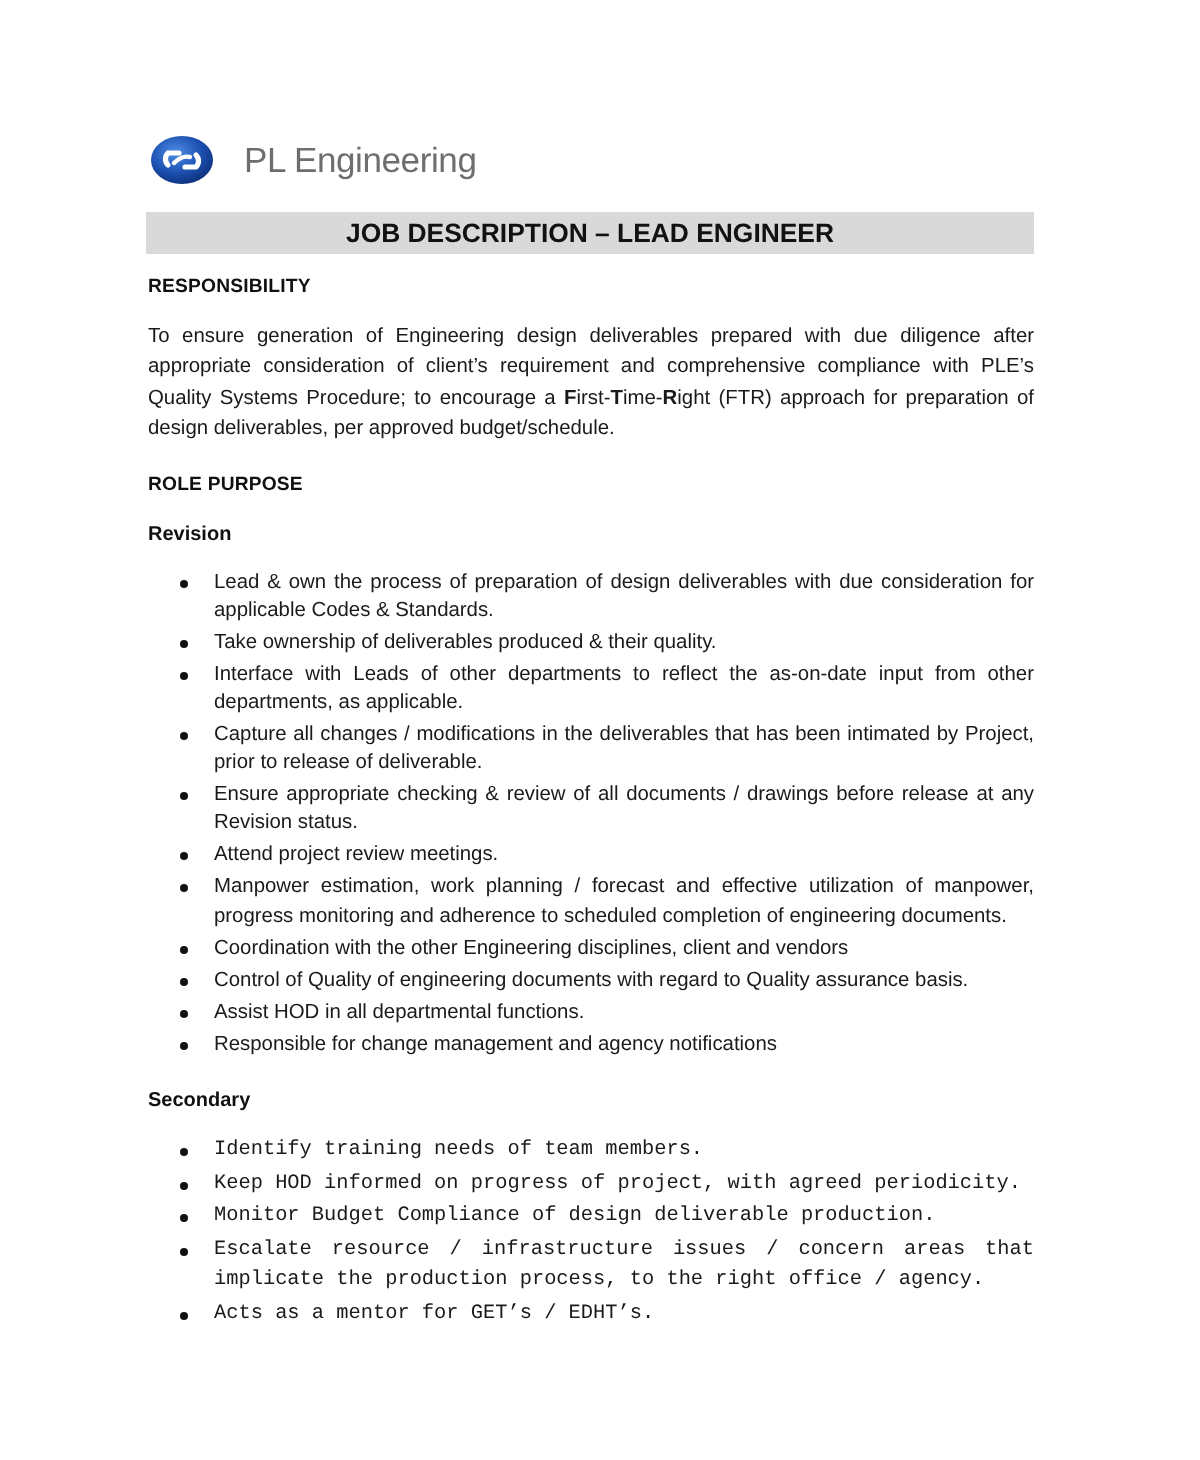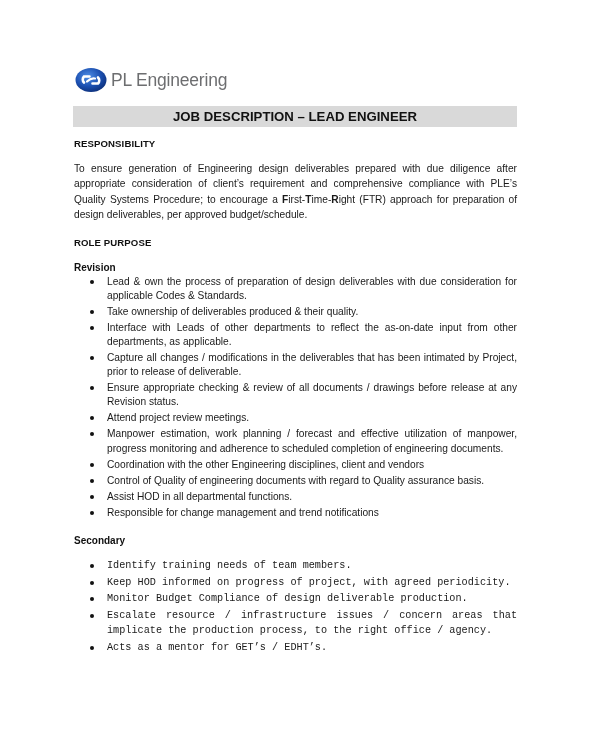--- a/index.html
+++ b/index.html
@@ -21,20 +21,21 @@
       background: #fff;
     }
     
     .logo {
       position: absolute;
       left: 75px;
       top: 66px;
       height: 28px;
       display: flex;
       align-items: center;
+      gap: 11px;
     }
     .logo-mark {
       width: 32px;
       height: 26px;
       position: relative;
       margin-right: 4px;
     }
     .logo-text {
       font-family: "Liberation Sans", sans-serif;
       font-size: 17.5px;
@@ -148,32 +149,32 @@
     <div class="heading" style="margin-top:0px;">RESPONSIBILITY</div>
 
     <p class="para" style="margin-top:10px;">
       <span>To ensure generation of Engineering design deliverables prepared with due diligence after appropriate consideration of client’s requirement and comprehensive compliance with PLE’s Quality Systems Procedure; to encourage a </span><b>F</b><span>irst-</span><b>T</b><span>ime-</span><b>R</b><span>ight (FTR) approach for preparation of design deliverables, per approved budget/schedule.</span>
     </p>
 
     <div class="heading" style="margin-top:12px;">ROLE PURPOSE</div>
 
     <div class="subheading" style="margin-top:10px;">Revision</div>
 
-    <ul class="bullets" style="">
+    <ul class="bullets" style="margin-top:10px;">
       <li>Lead &amp; own the process of preparation of design deliverables with due consideration for applicable Codes &amp; Standards.</li>
       <li>Take ownership of deliverables produced &amp; their quality.</li>
       <li>Interface with Leads of other departments to reflect the as-on-date input from other departments, as applicable.</li>
       <li>Capture all changes / modifications in the deliverables that has been intimated by Project, prior to release of deliverable.</li>
       <li>Ensure appropriate checking &amp; review of all documents / drawings before release at any Revision status.</li>
       <li>Attend project review meetings.</li>
       <li>Manpower estimation, work planning / forecast and effective utilization of manpower, progress monitoring and adherence to scheduled completion of engineering documents.</li>
       <li>Coordination with the other Engineering disciplines, client and vendors</li>
       <li>Control of Quality of engineering documents with regard to Quality assurance basis.</li>
       <li>Assist HOD in all departmental functions.</li>
-      <li>Responsible for change management and trend notifications</li>
+      <li>Responsible for change management and agency notifications</li>
     </ul>
 
     <div class="subheading" style="margin-top:13px;">Secondary</div>
 
     <ul class="bullets secondary" style="margin-top:11px;">
       <li>Identify training needs of team members.</li>
       <li>Keep HOD informed on progress of project, with agreed periodicity.</li>
       <li>Monitor Budget Compliance of design deliverable production.</li>
       <li>Escalate resource / infrastructure issues / concern areas that implicate the production process, to the right office / agency.</li>
       <li>Acts as a mentor for GET’s / EDHT’s.</li>

